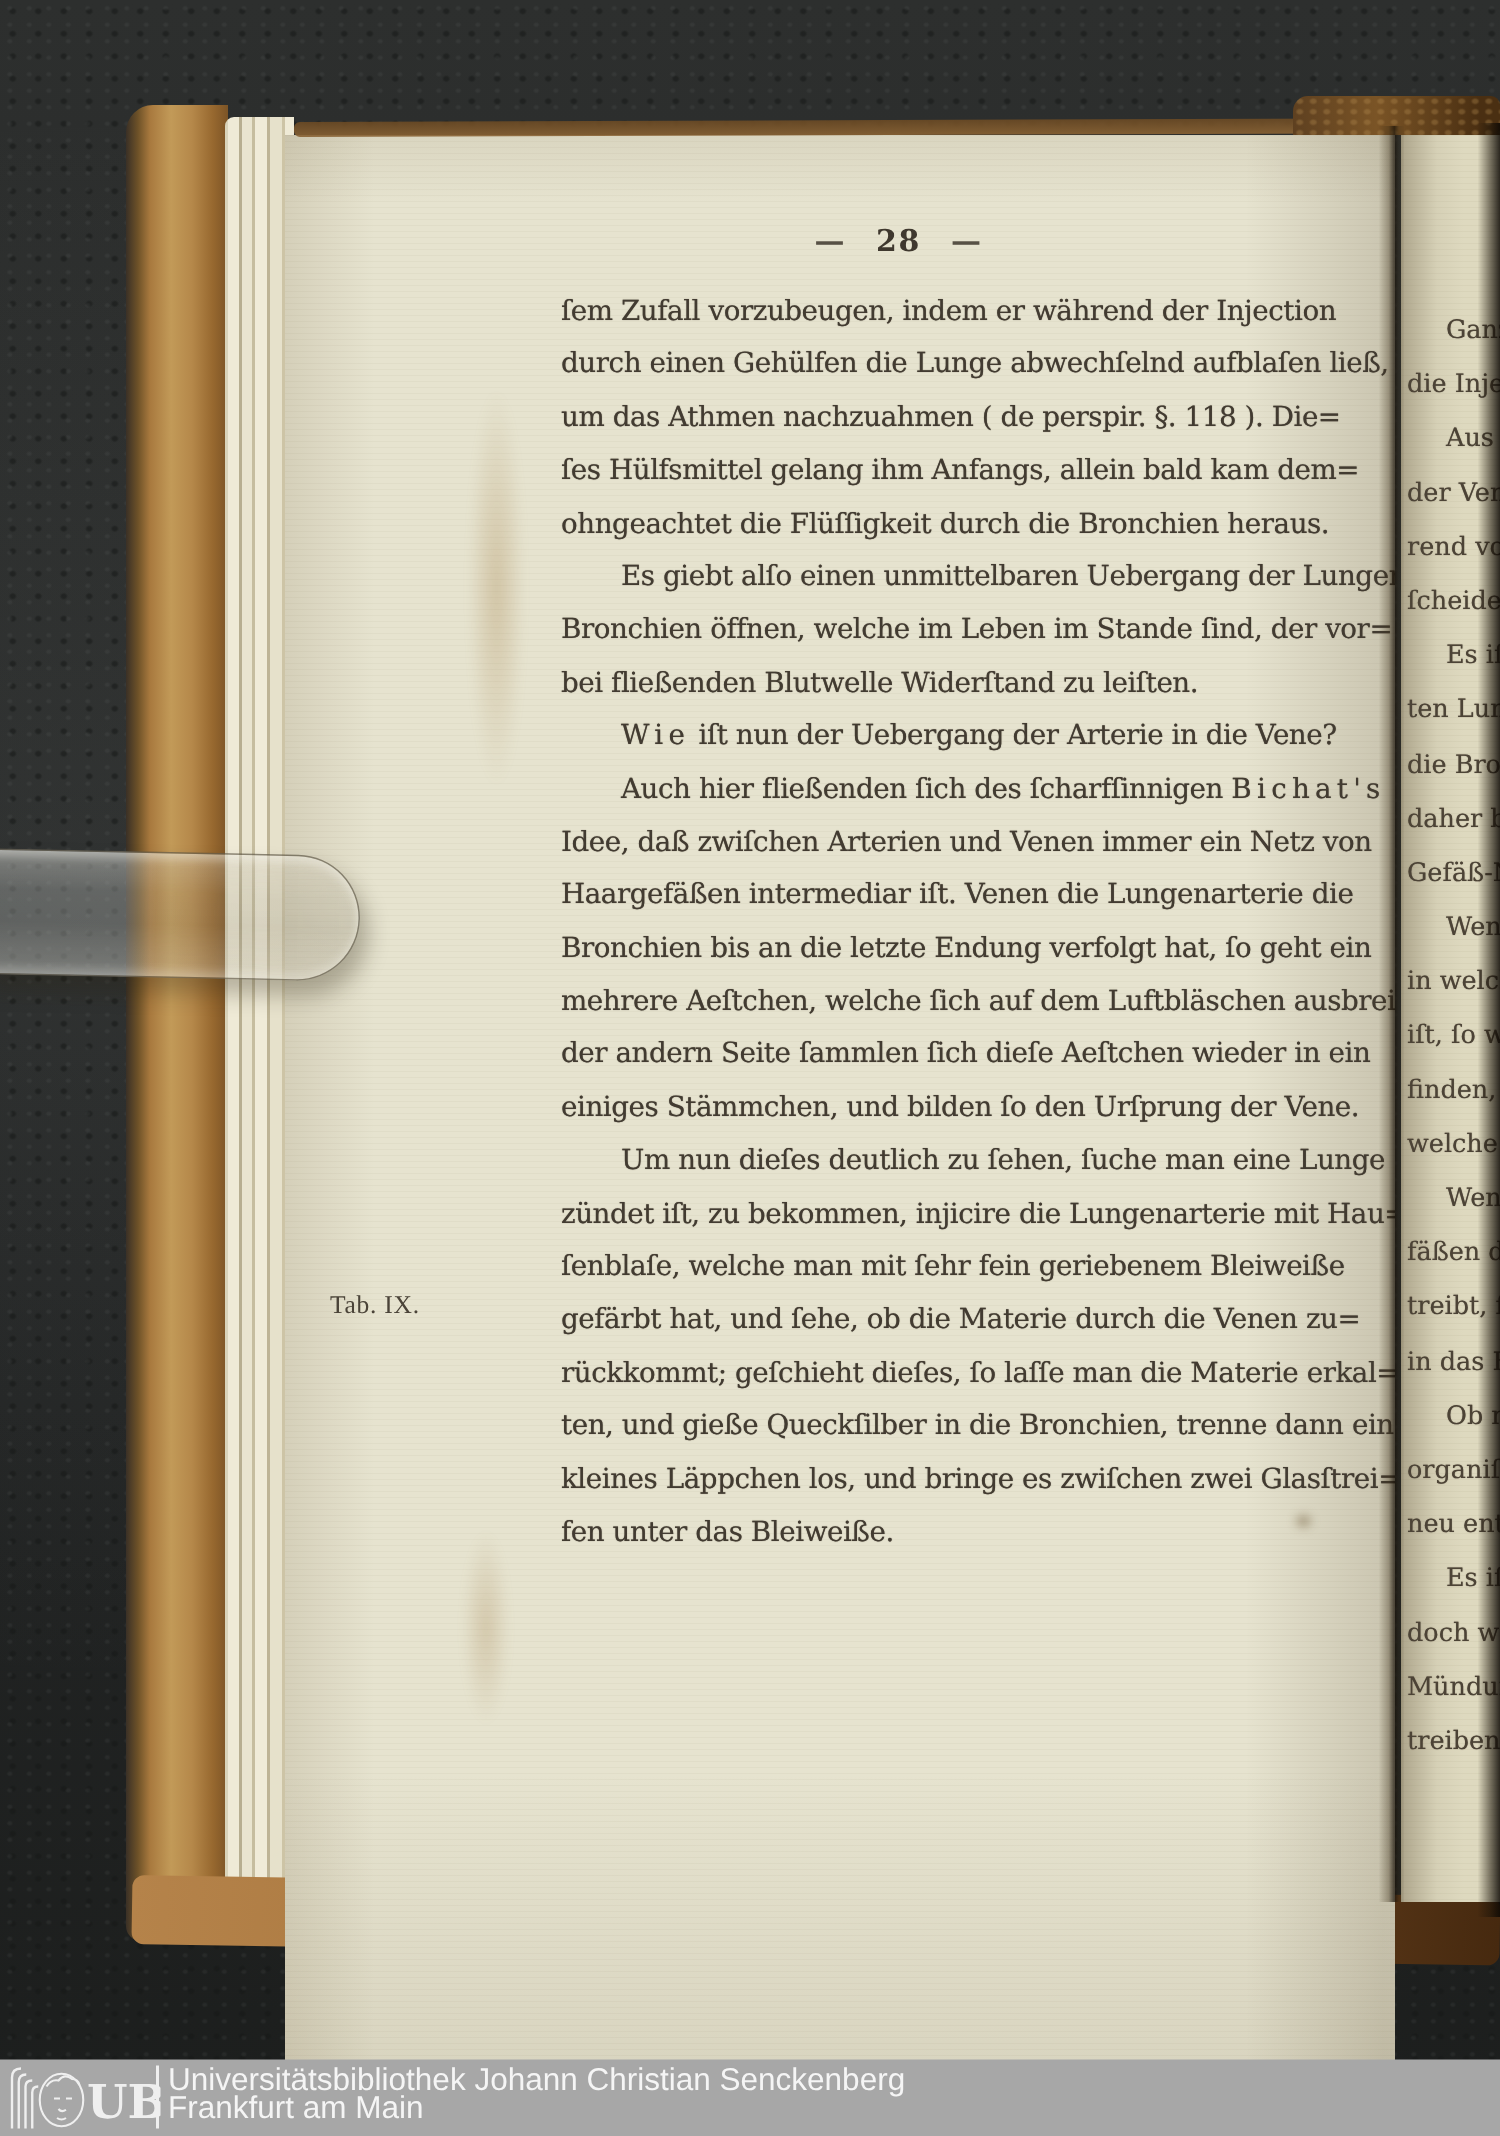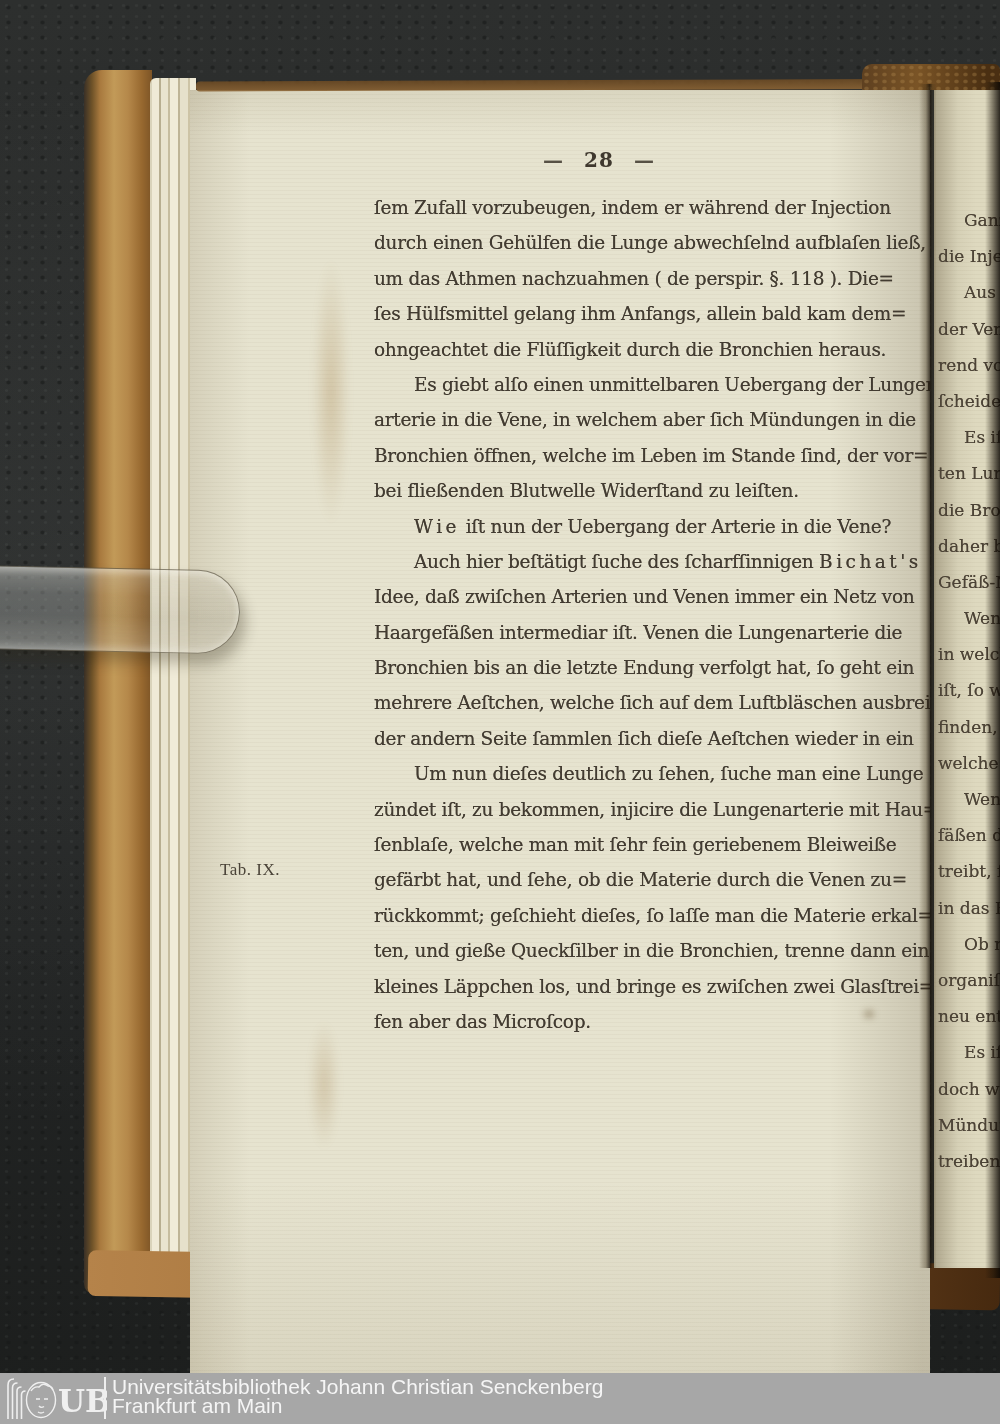--- a/index.html
+++ b/index.html
@@ -99,38 +99,38 @@
 
     <div class="margin-note">Tab. IX.</div>
 
     <div class="textblock">
       <div class="ln">ſem Zufall vorzubeugen, indem er während der Injection</div>
       <div class="ln">durch einen Gehülfen die Lunge abwechſelnd aufblaſen ließ,</div>
       <div class="ln">um das Athmen nachzuahmen ( de perspir. §. 118 ).  Die=</div>
       <div class="ln">ſes Hülfsmittel gelang ihm Anfangs, allein bald kam dem=</div>
       <div class="ln">ohngeachtet die Flüſſigkeit durch die Bronchien heraus.</div>
       <div class="ln indent">Es giebt alſo einen unmittelbaren Uebergang der Lungen=</div>
-      <div class="ln">arterie in die Vene, in welchem aber ſich Mündungen in die</div>
       <div class="ln">Bronchien öffnen, welche im Leben im Stande ſind, der vor=</div>
       <div class="ln">bei fließenden Blutwelle Widerſtand zu leiſten.</div>
       <div class="ln indent"><span class="sp">Wie</span><span> iſt nun der Uebergang der Arterie in die Vene?</span></div>
-      <div class="ln indent"><span>Auch hier beſtätigt ſuche des ſcharfſinnigen </span><span class="sp">Bichat's</span></div>
+      <div class="ln indent"><span>Auch hier fließenden ſich des ſcharfſinnigen </span><span class="sp">Bichat's</span></div>
       <div class="ln">Idee, daß zwiſchen Arterien und Venen immer ein Netz von</div>
       <div class="ln">Haargefäßen intermediar iſt.  Venen die Lungenarterie die</div>
       <div class="ln">Bronchien bis an die letzte Endung verfolgt hat, ſo geht ein</div>
       <div class="ln">mehrere Aeſtchen, welche ſich auf dem Luftbläschen ausbrei=</div>
       <div class="ln">der andern Seite ſammlen ſich dieſe Aeſtchen wieder in ein</div>
+      <div class="ln">einiges Stämmchen, und bilden ſo den Urſprung der Vene.</div>
       <div class="ln indent">Um nun dieſes deutlich zu ſehen, ſuche man eine Lunge</div>
       <div class="ln">zündet iſt, zu bekommen, injicire die Lungenarterie mit Hau=</div>
       <div class="ln">ſenblaſe, welche man mit ſehr fein geriebenem Bleiweiße</div>
       <div class="ln">gefärbt hat, und ſehe, ob die Materie durch die Venen zu=</div>
       <div class="ln">rückkommt; geſchieht dieſes, ſo laſſe man die Materie erkal=</div>
       <div class="ln">ten, und gieße Queckſilber in die Bronchien, trenne dann ein</div>
       <div class="ln">kleines Läppchen los, und bringe es zwiſchen zwei Glasſtrei=</div>
-      <div class="ln">fen aber das Microſcop.</div>
+      <div class="ln">fen unter das Bleiweiße.</div>
     </div>
   </div>
 
   <div class="right-page">
     <div class="frags">
       <div class="fl indent">Ganz</div>
       <div class="fl">die Injectio</div>
       <div class="fl indent">Aus d</div>
       <div class="fl">der Vene</div>
       <div class="fl">rend von</div>

